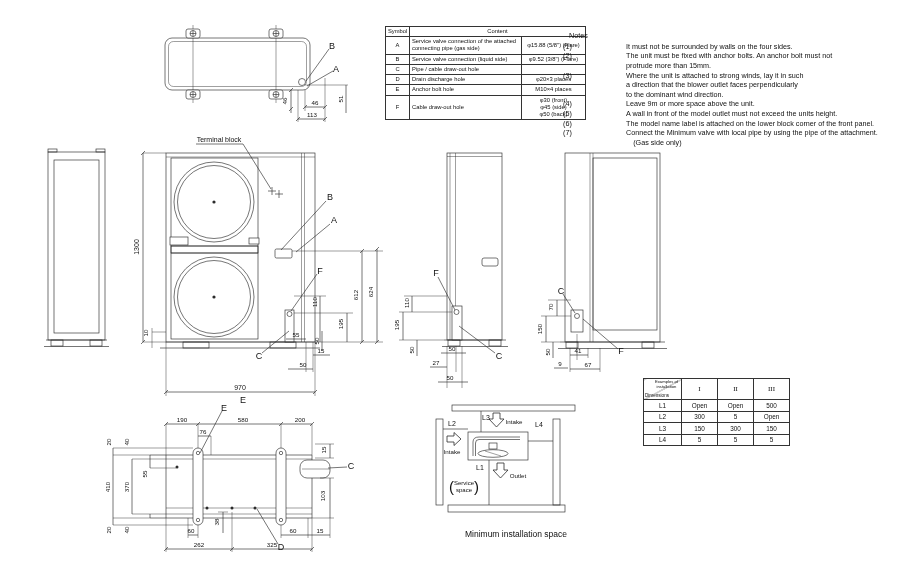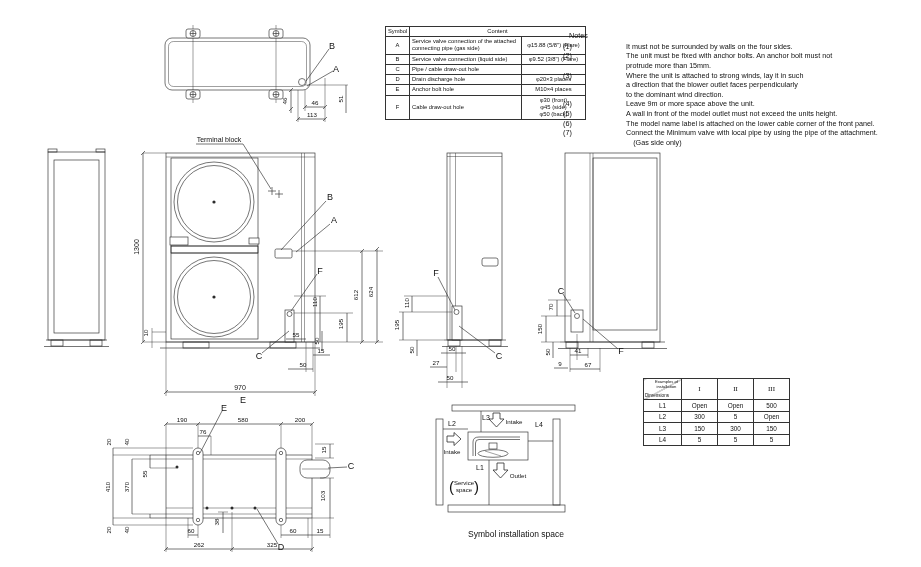--- a/index.html
+++ b/index.html
@@ -407,21 +407,21 @@
   <div class="note-item">
     <span class="note-num">(4)</span>
     <span class="note-txt">Leave 9m or more space above the unit.</span>
   </div>
   <div class="note-item">
     <span class="note-num">(5)</span>
     <span class="note-txt">A wall in front of the model outlet must not exceed the units height.</span>
   </div>
   <div class="note-item">
     <span class="note-num">(6)</span>
-    <span class="note-txt">The model name label is attached on the lower cable corner of the front panel.</span>
+    <span class="note-txt">The model name label is attached on the lower block corner of the front panel.</span>
   </div>
   <div class="note-item">
     <span class="note-num">(7)</span>
     <span class="note-txt">Connect the Minimum valve with local pipe by using the pipe of the attachment.
   (Gas side only)</span>
   </div>
 </div>
 
 <span class="lbl ltr" style="left:332px;top:46px">B</span>
 <span class="lbl ltr" style="left:336px;top:69px">A</span>
@@ -489,21 +489,21 @@
 <span class="lbl" style="left:293px;top:531px">60</span>
 <span class="lbl" style="left:320px;top:531px">15</span>
 
 <span class="lbl md" style="left:452px;top:423px">L2</span>
 <span class="lbl md" style="left:486px;top:417px">L3</span>
 <span class="lbl md" style="left:539px;top:424px">L4</span>
 <span class="lbl md" style="left:480px;top:467px">L1</span>
 <span class="lbl" style="left:452px;top:452px">Intake</span>
 <span class="lbl" style="left:514px;top:422px">Intake</span>
 <span class="lbl" style="left:518px;top:476px">Outlet</span>
-<span class="lbl cap" style="left:516px;top:534px">Symbol installation space</span>
+<span class="lbl cap" style="left:516px;top:534px">Minimum installation space</span>
 
 <div id="svc">
   <span class="par">(</span>
   <span class="mid">
     <span>Service</span>
     <span>space</span>
   </span>
   <span class="par">)</span>
 </div>
 

